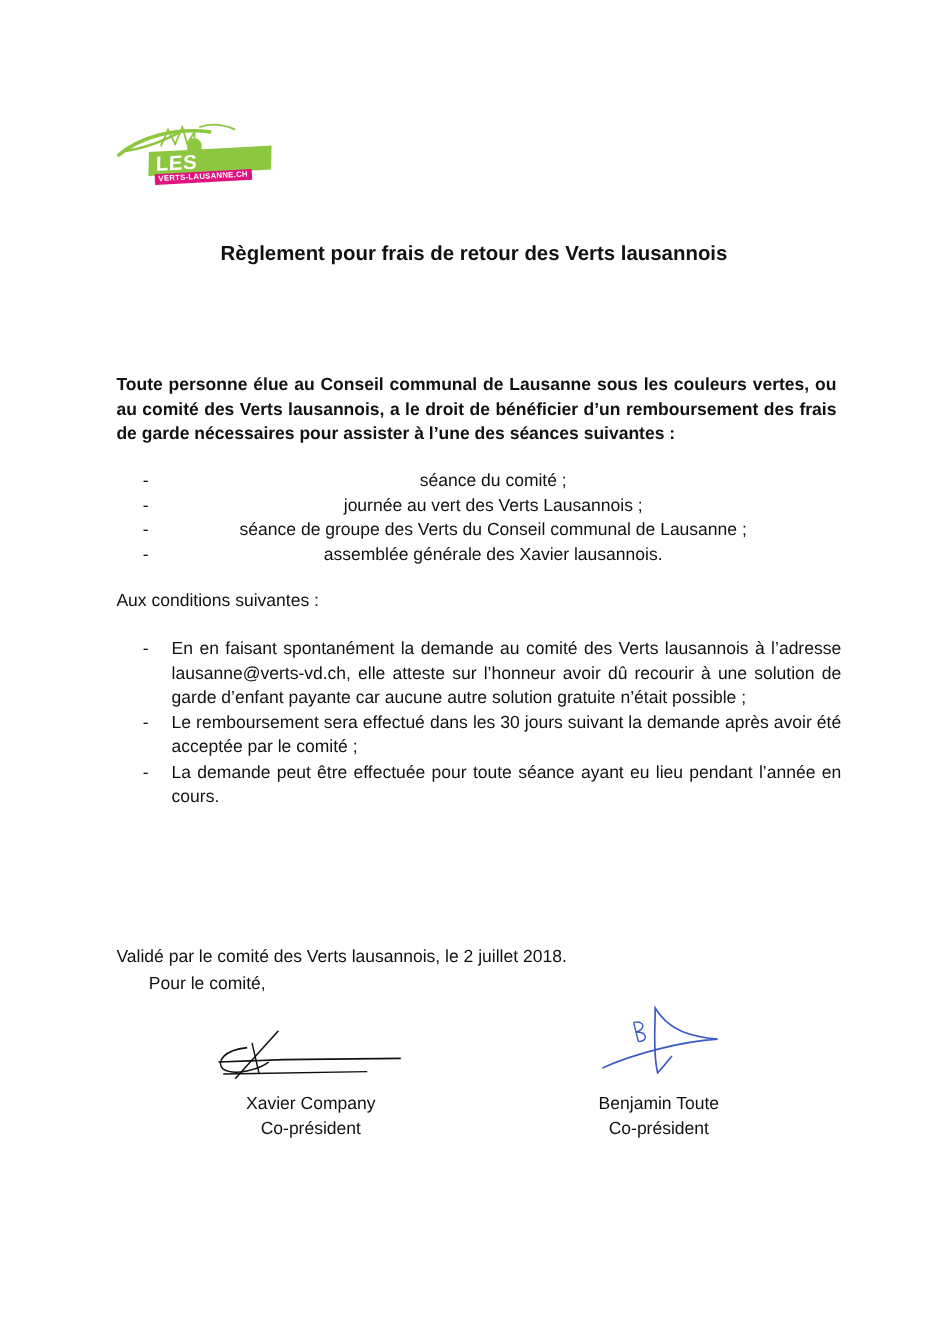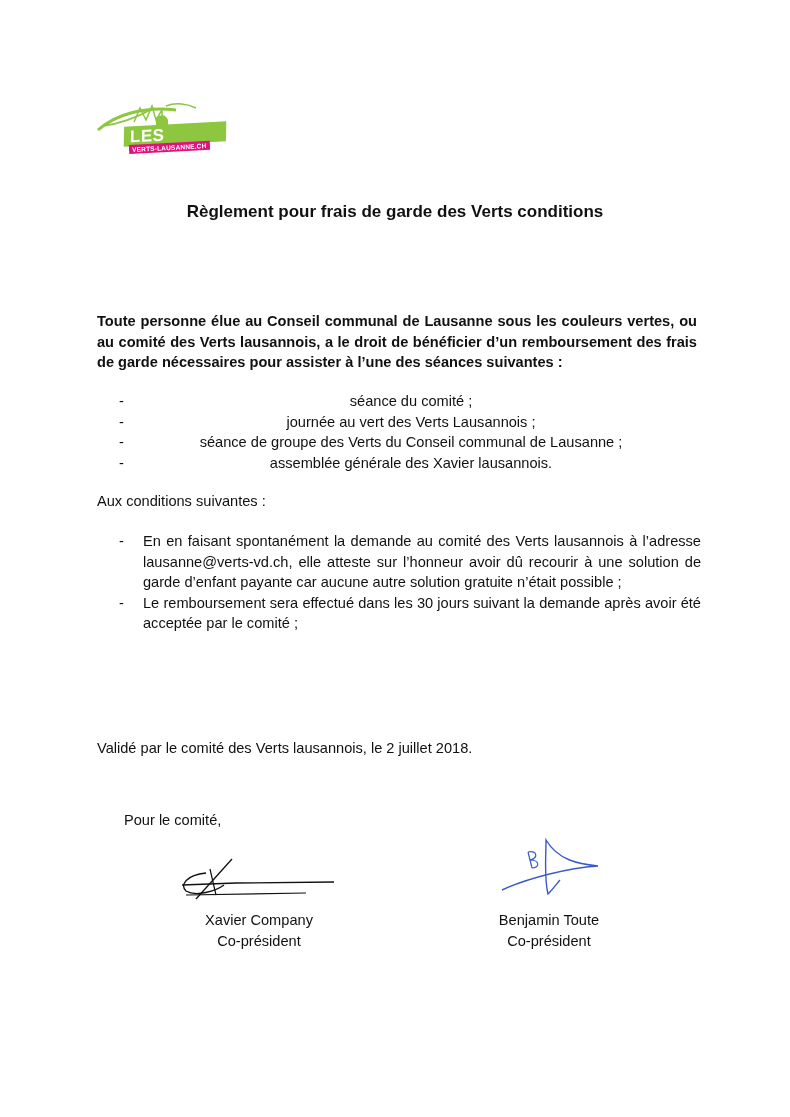--- a/index.html
+++ b/index.html
@@ -23,21 +23,21 @@
   .justify { text-align: justify; text-align-last: left; font-weight: bold; }
   .p1 { top: 311px; }
 
   ul.dash { list-style: none; margin: 0; padding: 0; }
   ul.dash li { position: relative; padding-left: 24px; }
   ul.dash li::before { content: "-"; position: absolute; left: 0; top: 0; }
   .list1 { top: 391px; left: 119px; width: 560px; text-align: center; }
   .cond-label { top: 491px; }
   .list2 { top: 531px; left: 119px; width: 582px; }
   .list2 li { text-align: justify; text-align-last: left; }
-  .valid { top: 738px; }
+  .valid { top: 788px; }
   .pour { top: 810px; margin-left: 27px; }
 
   .sig1 { position: absolute; left: 176px; top: 855px; }
   .sig2 { position: absolute; left: 498px; top: 838px; }
   .name { position: absolute; font-size: 14.6px; line-height: 20.5px; text-align: center; width: 200px; }
   .n1 { left: 159px; top: 910px; }
   .n2 { left: 449px; top: 910px; }
 </style>
 </head>
 <body>
@@ -49,36 +49,37 @@
       <path d="M2 34 C 20 18, 50 10, 80 14" stroke="#8dc63f" stroke-width="3" fill="none"></path>
       <path d="M6 30 C 24 28, 40 22, 58 12" stroke="#8dc63f" stroke-width="2" fill="none"></path>
       <path d="M38 26 L 44 12 L 50 24 L 56 10 L 60 24 L 66 14 L 66 28" stroke="#8dc63f" stroke-width="1.5" fill="none"></path>
       <path d="M60 22 C 64 18, 70 18, 72 24 L 72 30 L 60 30 Z" fill="#8dc63f"></path>
       <path d="M70 10 C 80 6, 92 8, 100 12" stroke="#8dc63f" stroke-width="1.5" fill="none"></path>
     </svg>
     <div class="main">LES VERTS</div>
     <div class="sub">VERTS-LAUSANNE.CH</div>
   </div>
 
-  <div class="title">Règlement pour frais de garde des Verts conditions</div>
+  <div class="title">Règlement pour frais de retour des Verts lausannois</div>
 
   <div class="text justify p1">Toute personne élue au Conseil communal de Lausanne sous les couleurs vertes, ou au comité des Verts lausannois, a le droit de bénéficier d’un remboursement des frais de garde nécessaires pour assister à l’une des séances suivantes :</div>
 
   <ul class="text dash list1">
     <li>séance du comité ;</li>
     <li>journée au vert des Verts Lausannois ;</li>
     <li>séance de groupe des Verts du Conseil communal de Lausanne ;</li>
     <li>assemblée générale des Xavier lausannois.</li>
   </ul>
 
   <div class="text cond-label">Aux conditions suivantes :</div>
 
   <ul class="text dash list2">
     <li>En en faisant spontanément la demande au comité des Verts lausannois à l’adresse lausanne@verts-vd.ch, elle atteste sur l’honneur avoir dû recourir à une solution de garde d’enfant payante car aucune autre solution gratuite n’était possible ;</li>
     <li>Le remboursement sera effectué dans les 30 jours suivant la demande après avoir été acceptée par le comité ;</li>
+    <li>La demande peut être effectuée pour toute séance ayant eu lieu pendant l’année en cours.</li>
   </ul>
 
   <div class="text valid">Validé par le comité des Verts lausannois, le 2 juillet 2018.</div>
   <div class="text pour">Pour le comité,</div>
 
   <svg class="sig1" width="160" height="50" viewBox="0 0 160 50">
     <path d="M30 18 C 10 20, 4 30, 10 36 C 20 42, 40 36, 48 30" stroke="#111" stroke-width="1.3" fill="none"></path>
     <path d="M6 30 L 60 28 L 158 27" stroke="#111" stroke-width="1.3" fill="none"></path>
     <path d="M20 44 L 56 4" stroke="#111" stroke-width="1.3" fill="none"></path>
     <path d="M34 14 L 40 40" stroke="#111" stroke-width="1.2" fill="none"></path>

